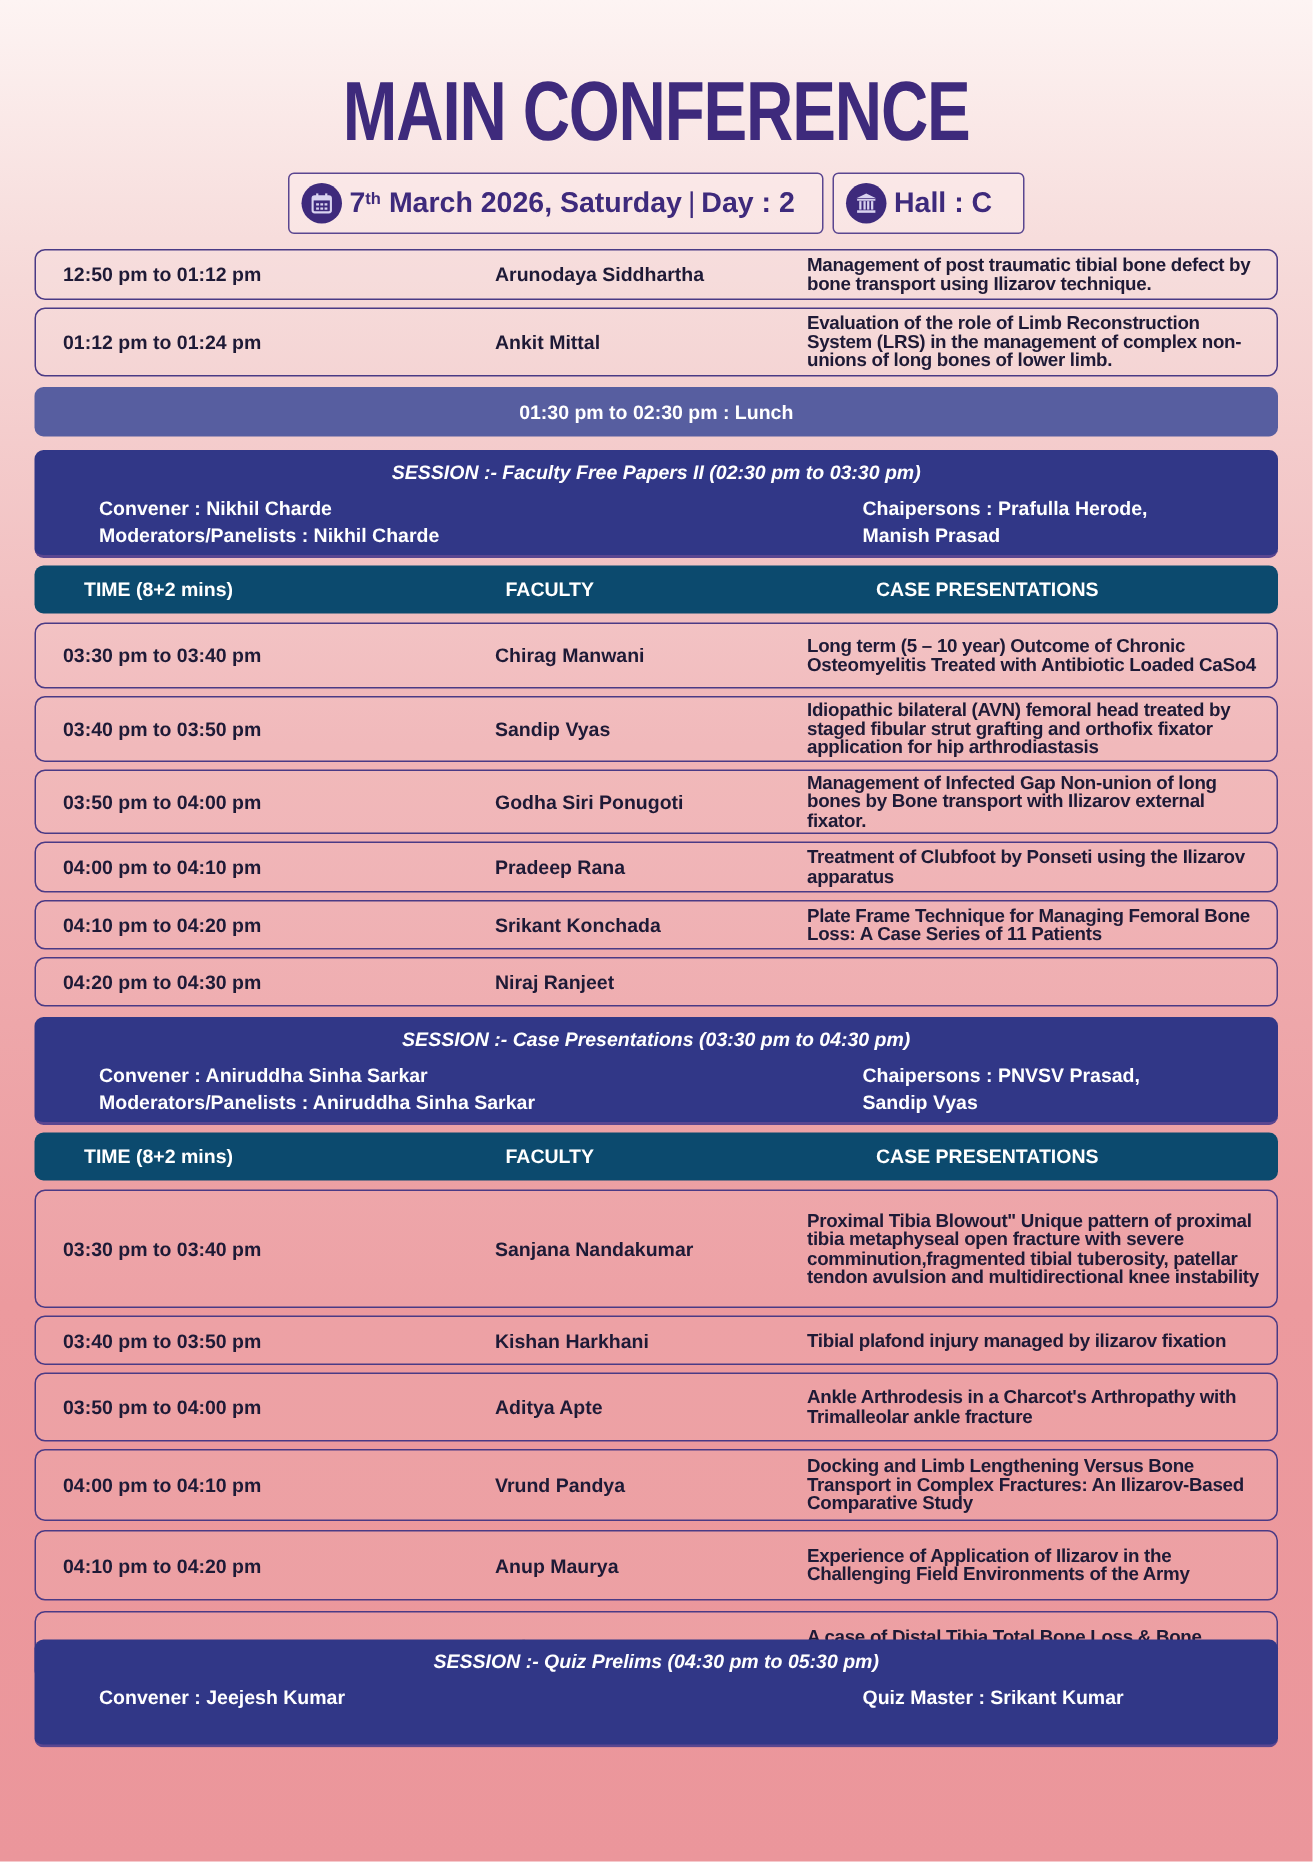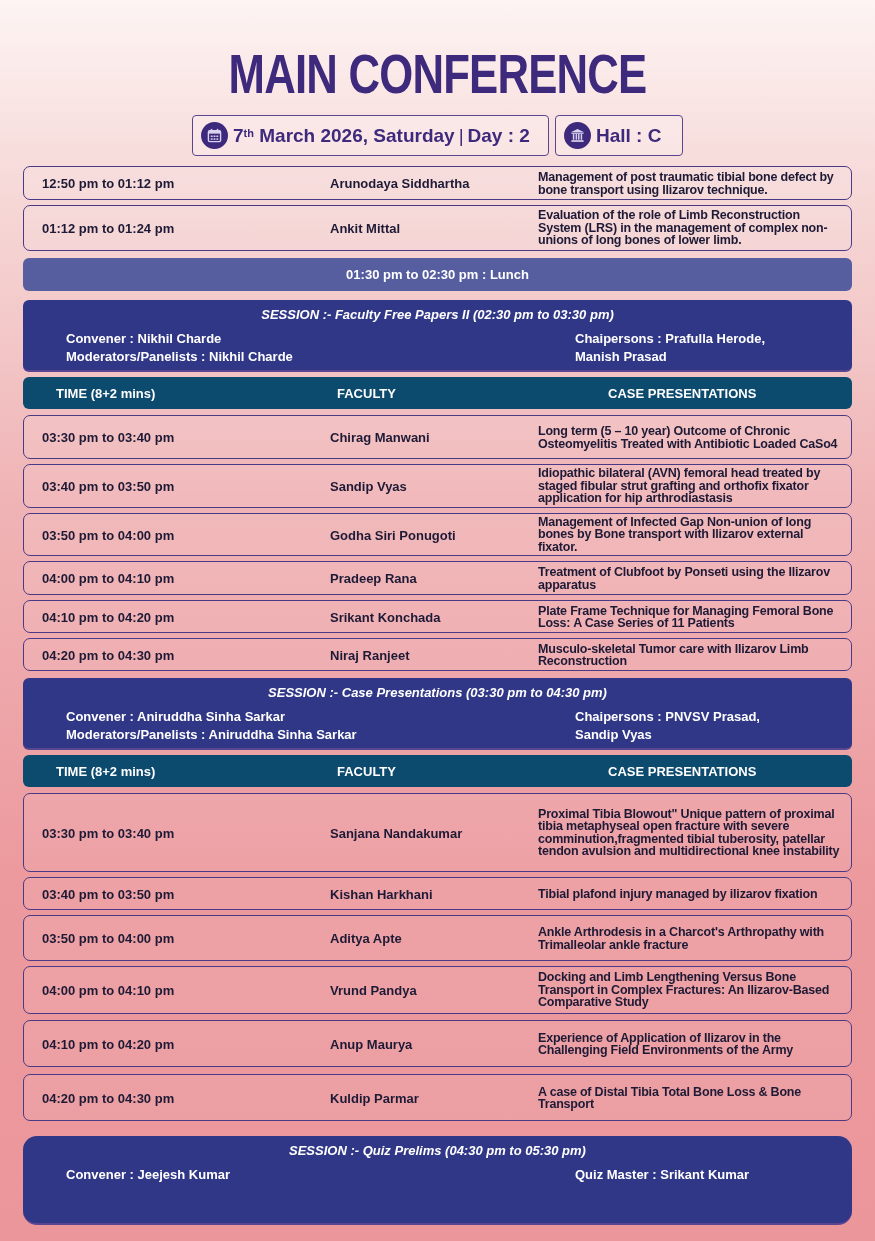--- a/index.html
+++ b/index.html
@@ -75,21 +75,21 @@
     .session .r1 { position: absolute; left: 552px; top: 31px; }
     .session .r2 { position: absolute; left: 552px; top: 49px; }
 
     .thead {
       background: #0c4a6e; border-radius: 6px;
       color: #fff; font-weight: 700; font-size: 13px;
     }
     .thead span { position: absolute; top: 50%; transform: translateY(-50%); }
     .thead .h1 { left: 33px; }
     .thead .h2 { left: 314px; }
-    .thead .h3 { left: 561px; margin-left: 24px; }
+    .thead .h3 { left: 561px; }
   </style>
 </head>
 <body>
 
 <div class="title">MAIN CONFERENCE</div>
 
 <div class="badge date">
   <span class="ic">
     <svg width="15" height="15" viewBox="0 0 16 16">
       <rect x="1.5" y="3" width="13" height="11.5" rx="1.5" fill="none" stroke="#d9d3f0" stroke-width="1.5"></rect>
@@ -173,21 +173,20 @@
   <span class="topic">Treatment of Clubfoot by Ponseti using the Ilizarov apparatus</span>
 </div>
 <div class="block row" style="top:600px;height:33px;">
   <span class="time">04:10 pm to 04:20 pm</span>
   <span class="fac">Srikant Konchada</span>
   <span class="topic">Plate Frame Technique for Managing Femoral Bone Loss: A Case Series of 11 Patients</span>
 </div>
 <div class="block row" style="top:638px;height:33px;">
   <span class="time">04:20 pm to 04:30 pm</span>
   <span class="fac">Niraj Ranjeet</span>
-  <span class="topic">Musculo-skeletal Tumor care with Ilizarov Limb Reconstruction</span>
 </div>
 
 <div class="block session" style="top:678px;height:72px;">
   <span class="stitle">SESSION :- Case Presentations (03:30 pm to 04:30 pm)</span>
   <span class="l1">Convener : Aniruddha Sinha Sarkar</span>
   <span class="l2">Moderators/Panelists : Aniruddha Sinha Sarkar</span>
   <span class="r1">Chaipersons : PNVSV Prasad,</span>
   <span class="r2">Sandip Vyas</span>
 </div>
 <div class="block thead" style="top:755px;height:32px;">
@@ -220,18 +219,18 @@
   <span class="time">04:10 pm to 04:20 pm</span>
   <span class="fac">Anup Maurya</span>
   <span class="topic">Experience of Application of Ilizarov in the Challenging Field Environments of the Army</span>
 </div>
 <div class="block row" style="top:1074px;height:47px;">
   <span class="time">04:20 pm to 04:30 pm</span>
   <span class="fac">Kuldip Parmar</span>
   <span class="topic">A case of Distal Tibia Total Bone Loss &amp; Bone Transport</span>
 </div>
 
-<div class="block session" style="top:1136px;height:89px;border-radius:14px;">
+<div class="block session" style="top:1093px;height:72px;">
   <span class="stitle">SESSION :- Quiz Prelims (04:30 pm to 05:30 pm)</span>
   <span class="l1">Convener : Jeejesh Kumar</span>
   <span class="r1">Quiz Master : Srikant Kumar</span>
   <span class="r2"></span>
 </div>
 
 </body></html>

